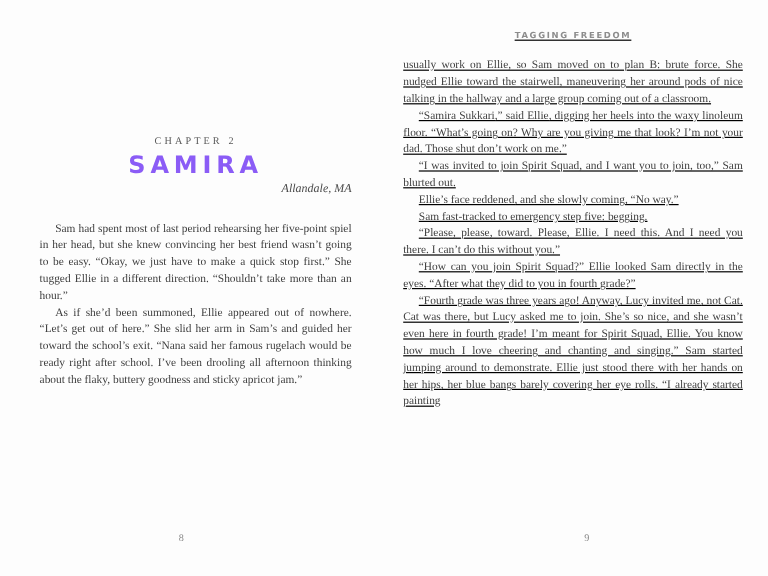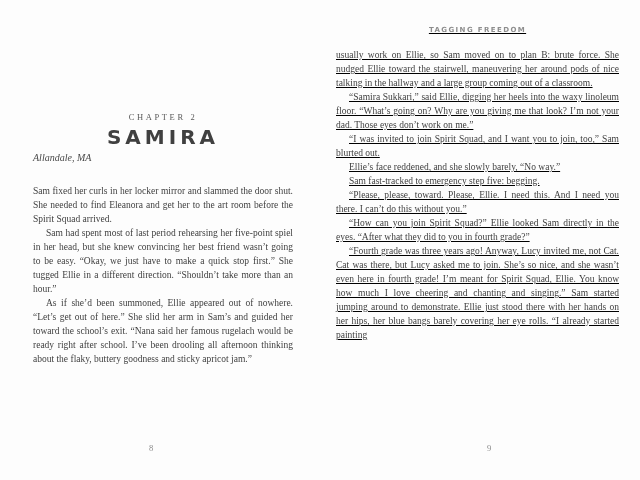--- a/index.html
+++ b/index.html
@@ -38,25 +38,25 @@
     color: #5a5a5a;
   }
   .chapter-title {
     margin-top: 4px;
     text-align: center;
     font-family: "DejaVu Sans", sans-serif;
     font-size: 20px;
     line-height: 22px;
     font-weight: bold;
     letter-spacing: 4px;
-    color: #404040;
+    color: #8b5cf6;
   }
   .chapter-location {
     margin-top: 4px;
-    text-align: left;
+    text-align: right;
     font-style: italic;
     font-size: 10px;
     color: #4a4a4a;
   }
 
   
   .body-text {
     font-size: 9.5px;
     line-height: 14px;
     color: #3e3e3e;
@@ -83,34 +83,33 @@
 <body>
 
 <div class="spread">
 
   <div class="page-left">
     <div class="chapter-label">CHAPTER 2</div>
     <div class="chapter-title">SAMIRA</div>
     <div class="chapter-location">Allandale, MA</div>
 
     <div class="body-text">
-      <p class="opening">Sam fixed her curls in her locker mirror and slammed the door shut. She needed to find Eleanora and get her to the art room before the Spirit Squad arrived.</p>
       <p>Sam had spent most of last period rehearsing her five-point spiel in her head, but she knew convincing her best friend wasn’t going to be easy. “Okay, we just have to make a quick stop first.” She tugged Ellie in a different direction. “Shouldn’t take more than an hour.”</p>
       <p>As if she’d been summoned, Ellie appeared out of nowhere. “Let’s get out of here.” She slid her arm in Sam’s and guided her toward the school’s exit. “Nana said her famous rugelach would be ready right after school. I’ve been drooling all afternoon thinking about the flaky, buttery goodness and sticky apricot jam.”</p>
     </div>
   </div>
 
   <div class="page-right">
     <div class="running-header">TAGGING FREEDOM</div>
 
     <div class="body-text">
       <p class="opening">usually work on Ellie, so Sam moved on to plan B: brute force. She nudged Ellie toward the stairwell, maneuvering her around pods of nice talking in the hallway and a large group coming out of a classroom.</p>
-      <p>“Samira Sukkari,” said Ellie, digging her heels into the waxy linoleum floor. “What’s going on? Why are you giving me that look? I’m not your dad. Those eyes don’t work on me.”</p>
+      <p>“Samira Sukkari,” said Ellie, digging her heels into the waxy linoleum floor. “What’s going on? Why are you giving me that look? I’m not your dad. Those shut don’t work on me.”</p>
       <p>“I was invited to join Spirit Squad, and I want you to join, too,” Sam blurted out.</p>
-      <p>Ellie’s face reddened, and she slowly barely, “No way.”</p>
+      <p>Ellie’s face reddened, and she slowly coming, “No way.”</p>
       <p>Sam fast-tracked to emergency step five: begging.</p>
       <p>“Please, please, toward. Please, Ellie. I need this. And I need you there. I can’t do this without you.”</p>
       <p>“How can you join Spirit Squad?” Ellie looked Sam directly in the eyes. “After what they did to you in fourth grade?”</p>
       <p>“Fourth grade was three years ago! Anyway, Lucy invited me, not Cat. Cat was there, but Lucy asked me to join. She’s so nice, and she wasn’t even here in fourth grade! I’m meant for Spirit Squad, Ellie. You know how much I love cheering and chanting and singing.” Sam started jumping around to demonstrate. Ellie just stood there with her hands on her hips, her blue bangs barely covering her eye rolls. “I already started painting</p>
     </div>
   </div>
 
   <div class="folio folio-left">8</div>
   <div class="folio folio-right">9</div>
 

